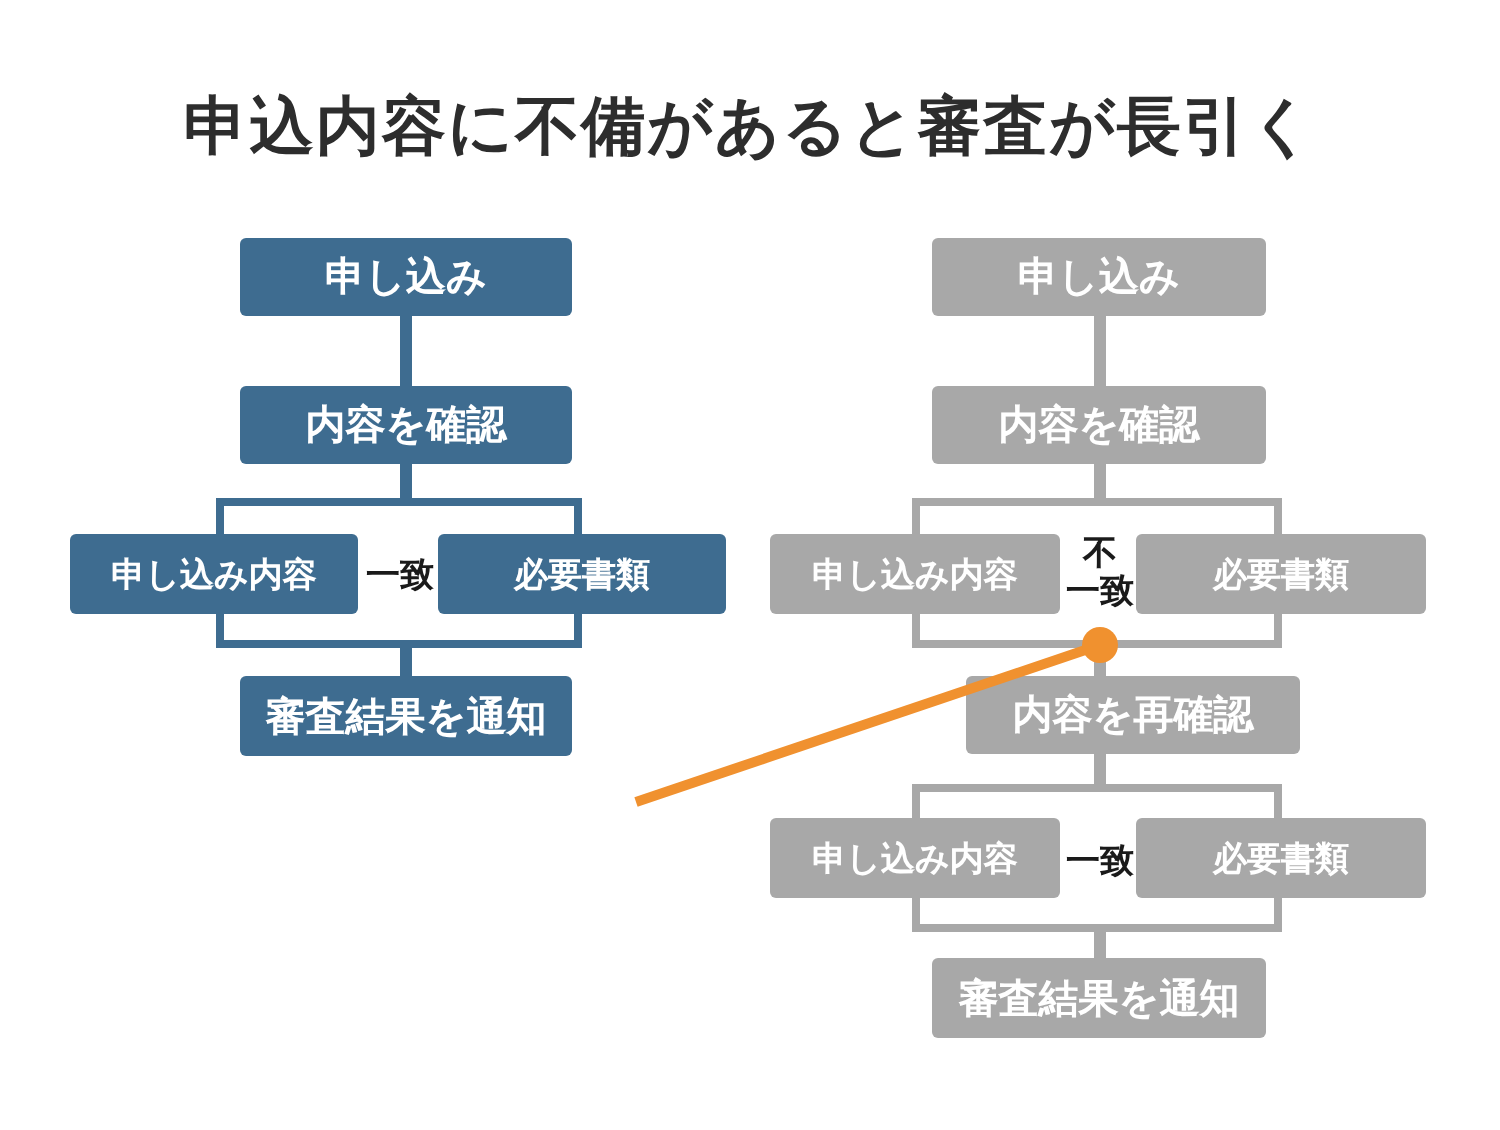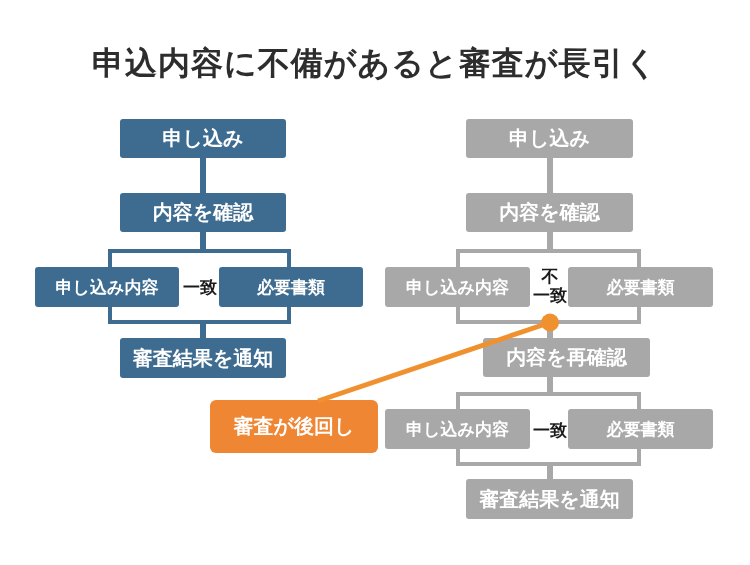--- a/index.html
+++ b/index.html
@@ -164,22 +164,19 @@
         <span>一致</span>
       </div>
     <div class="box gray side" style="left:568px; top:409px; width:145px; height:40px;">
         <span>必要書類</span>
       </div>
     <div class="box gray" style="left:466px; top:479px; width:167px; height:40px;">
         <span>審査結果を通知</span>
       </div>
   </div>
 
-  <div class="callout">
-      <span>審査が後回し</span>
-    </div>
 
   <svg id="overlay" viewBox="0 0 750 565" xmlns="http://www.w3.org/2000/svg">
     <line x1="318" y1="401" x2="550" y2="322.5" stroke="#f0912f" stroke-width="5"></line>
     <circle cx="550" cy="322.5" r="9" fill="#f0912f"></circle>
   </svg>
 
 </div>
 
 </body></html>

